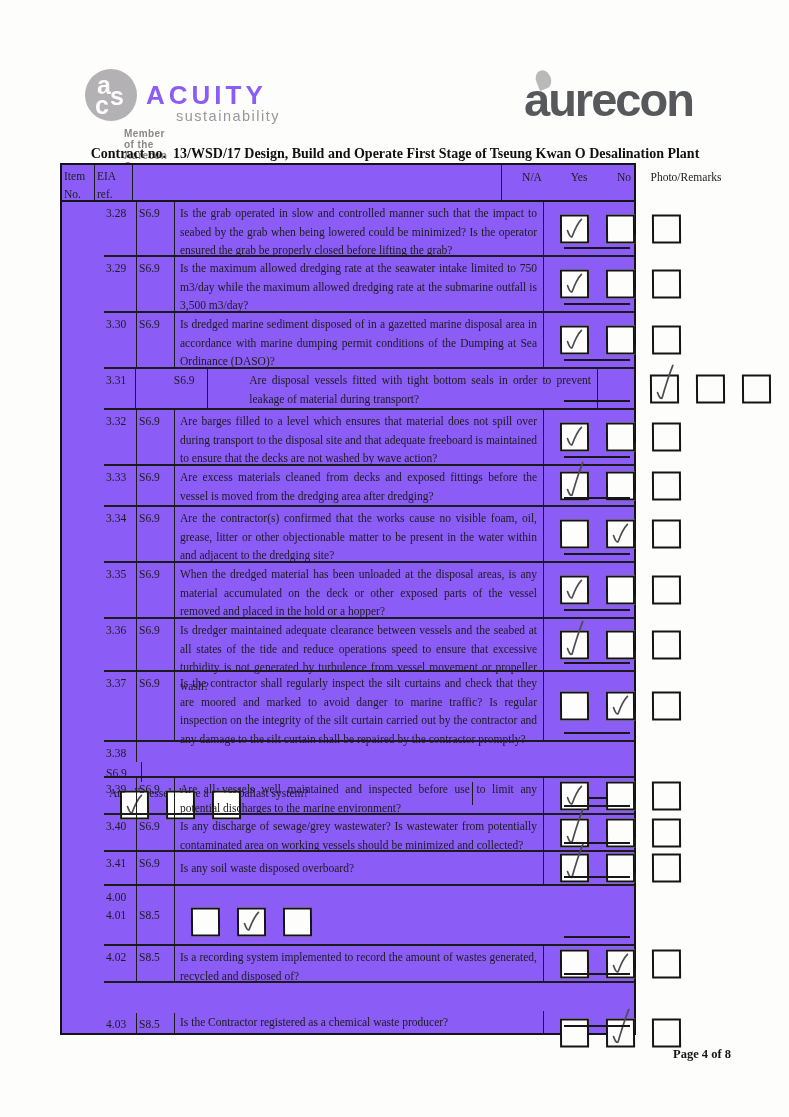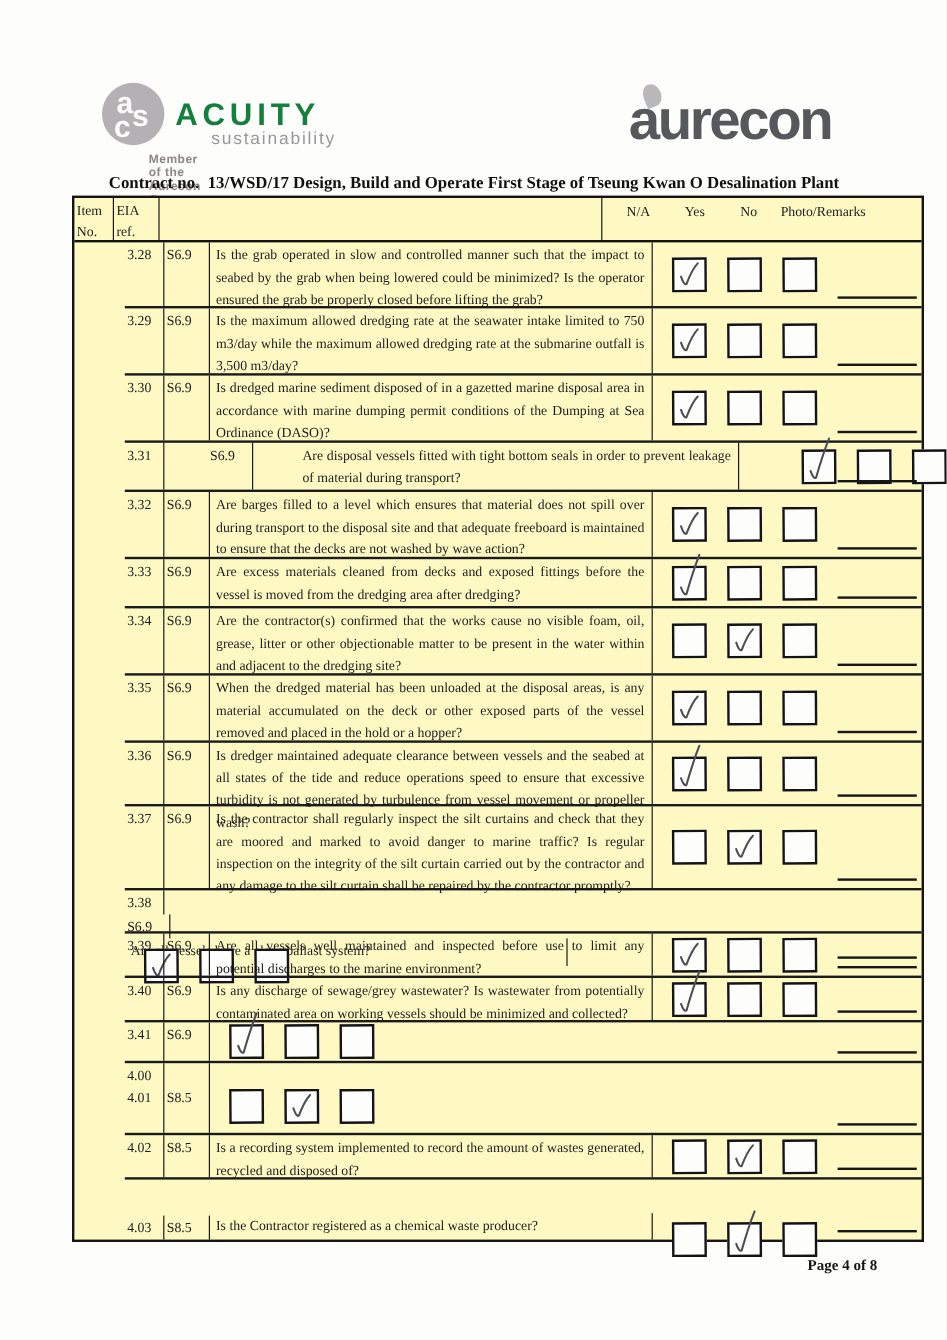--- a/index.html
+++ b/index.html
@@ -3,38 +3,38 @@
 <meta charset="utf-8">
 <style>
   html,body{margin:0;padding:0;background:#e8e8e8;}
   .page{position:relative;width:789px;height:1117px;background:#fdfdfc;margin:0 auto;
         font-family:"Liberation Serif",serif;color:#1c1c1e;overflow:hidden;}
 
   
   .acuity{position:absolute;left:84px;top:64px;}
   .acuity-mono{position:absolute;left:0;top:4px;}
   .acuity-name{position:absolute;left:62px;top:16px;font-family:"Liberation Sans",sans-serif;
-               font-size:26px;font-weight:600;letter-spacing:4px;color:#15803d;}
+               font-size:26px;font-weight:600;letter-spacing:4px;color:#8b5cf6;}
   .acuity-sub{position:absolute;left:92px;top:44px;font-family:"Liberation Sans",sans-serif;
               font-size:14.5px;font-weight:400;letter-spacing:1.5px;color:#98969b;}
   .acuity-member{position:absolute;left:40px;top:64px;font-family:"Liberation Sans",sans-serif;
                  font-size:10px;font-weight:700;letter-spacing:.4px;color:#8e8588;}
   .aurecon{position:absolute;left:524px;top:60px;width:210px;height:70px;}
   .aurecon-leaf{position:absolute;left:12px;top:10px;width:15px;height:19px;background:#bab8bb;
                 border-radius:85% 85% 85% 0;transform:rotate(-22deg);}
   .aurecon-word{position:absolute;left:0;top:12px;font-family:"Liberation Sans",sans-serif;
                 font-size:47px;font-weight:700;letter-spacing:-2px;color:#57585c;}
 
   
   .doc-title{position:absolute;left:58px;top:146px;width:674px;text-align:center;
              font-size:14px;font-weight:700;white-space:pre-wrap;color:#111;}
 
   
-  .ctable{position:absolute;left:60px;top:163px;width:710px;border:2.5px solid #141416;
-          box-sizing:border-box;background:#fef9c3;}
+  .ctable{position:absolute;left:60px;top:163px;width:576px;border:2.5px solid #141416;
+          box-sizing:border-box;background:#8b5cf6;}
   .trow{position:relative;display:flex;box-sizing:border-box;border-bottom:2px solid #1b1b1d;margin-left:42px;}
   .trow:last-child{border-bottom:none;align-items:flex-end;}
   .cell{box-sizing:border-box;font-size:11.5px;line-height:18px;}
   .c-item{width:33px;border-right:1.6px solid #1b1b1d;padding:2px 1px 0 2px;}
   .c-eia{width:38px;border-right:1.6px solid #1b1b1d;padding:2px 1px 0 2px;}
   .c-q{width:369px;border-right:1.6px solid #1b1b1d;padding:2px 6px 2px 5px;}
   .c-q p{margin:0;text-align:justify;line-height:18.5px;}
   .c-q .sect{font-weight:700;text-align:left;}
   .c-q.vcenter{display:flex;align-items:center;}
   .c-checks{position:relative;flex:1;}
@@ -316,20 +316,23 @@
               </svg>
             </div>
             <div class="cb cb-yes"></div>
             <div class="cb cb-no"></div>
             <div class="rline"></div>
           </div>
         </div>
         <div class="trow" style="height: 34px;">
           <div class="cell c-item">3.41</div>
           <div class="cell c-eia">S6.9</div>
+          <div class="cell c-q vcenter">
+            <p>Is any soil waste disposed overboard?</p>
+          </div>
           <div class="cell c-checks">
             <div class="cb cb-na">
               <svg class="tick" width="25" height="25" viewBox="0 0 25 25">
                 <path d="M5.5 16 C7 20.5, 8.5 22.5, 10 21.5 C12.5 13, 16.5 0, 21 -11"></path>
               </svg>
             </div>
             <div class="cb cb-yes"></div>
             <div class="cb cb-no"></div>
             <div class="rline"></div>
           </div>

